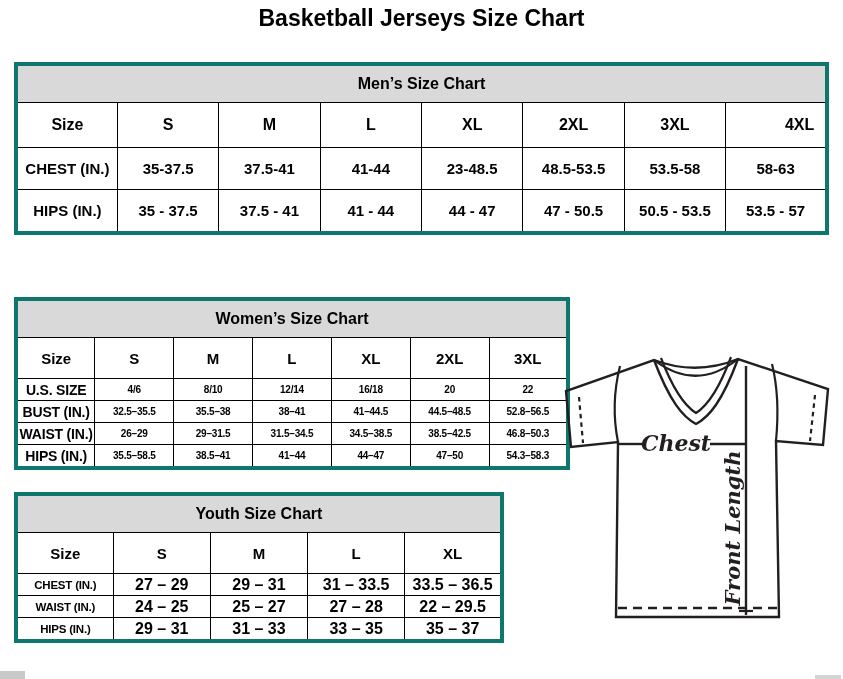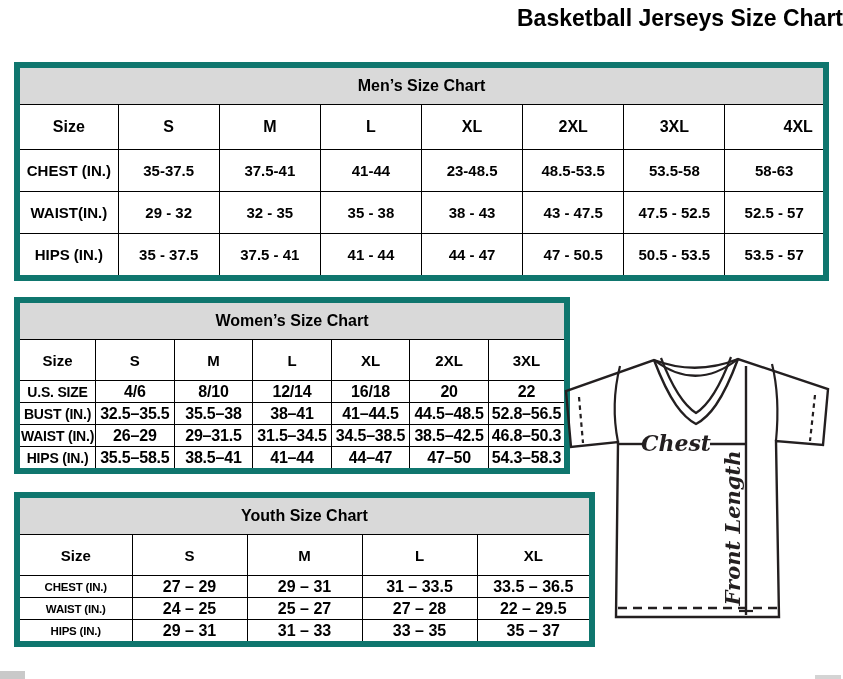--- a/index.html
+++ b/index.html
@@ -13,29 +13,29 @@
     height: 679px;
     overflow: hidden;
     font-family: "Liberation Sans", sans-serif;
     color: #000;
   }
   .page-title {
     position: absolute;
     top: 5px;
     left: 0;
     width: 843px;
-    text-align: right;
+    text-align: center;
     font-size: 23px;
     font-weight: bold;
   }
   table.size-table {
     position: absolute;
     border-collapse: collapse;
     table-layout: fixed;
-    border: 6px solid #0f766e;
+    border: 4px solid #0f766e;
   }
   .size-table th, .size-table td {
     border: 1px solid #000;
     text-align: center;
     vertical-align: middle;
     font-weight: bold;
     padding: 0;
     overflow: hidden;
     white-space: nowrap;
   }
@@ -45,23 +45,23 @@
     font-size: 16px;
   }
   #mens  { left: 14px; top: 62px;  width: 815px; }
   #mens  tr.hdr th     { height: 44px; font-size: 16px; }
   #mens  tr.datarow th,
   #mens  tr.datarow td { height: 41px; font-size: 15px; }
 
   #womens { left: 14px; top: 297px; width: 556px; }
   #womens tr.hdr th     { height: 40px; font-size: 15px; }
   #womens tr.datarow th { height: 21px; font-size: 14px; letter-spacing: -0.2px; }
-  #womens tr.datarow td { height: 21px; font-size: 16px;  letter-spacing: -0.2px; }
-
-  #youth { left: 14px; top: 492px; width: 581px; }
+  #womens tr.datarow td { height: 21px; font-size: 10px;  letter-spacing: -0.2px; }
+
+  #youth { left: 14px; top: 492px; width: 490px; }
   #youth tr.hdr th     { height: 40px; font-size: 15px; }
   #youth tr.datarow th { height: 21px; font-size: 11.5px; letter-spacing: -0.2px; }
   #youth tr.datarow td { height: 21px; font-size: 16px; }
 
   #jersey-diagram {
     position: absolute;
     left: 556px;
     top: 350px;
     width: 282px;
     height: 302px;
@@ -112,30 +112,20 @@
         <th>CHEST (IN.)</th>
         <td>35-37.5</td>
         <td>37.5-41</td>
         <td>41-44</td>
         <td>23-48.5</td>
         <td>48.5-53.5</td>
         <td>53.5-58</td>
         <td>58-63</td>
       </tr>
       <tr class="datarow">
-        <th>WAIST(IN.)</th>
-        <td>29 - 32</td>
-        <td>32 - 35</td>
-        <td>35 - 38</td>
-        <td>38 - 43</td>
-        <td>43 - 47.5</td>
-        <td>47.5 - 52.5</td>
-        <td>52.5 - 57</td>
-      </tr>
-      <tr class="datarow">
         <th>HIPS (IN.)</th>
         <td>35 - 37.5</td>
         <td>37.5 - 41</td>
         <td>41 - 44</td>
         <td>44 - 47</td>
         <td>47 - 50.5</td>
         <td>50.5 - 53.5</td>
         <td>53.5 - 57</td>
       </tr>
     </tbody>

